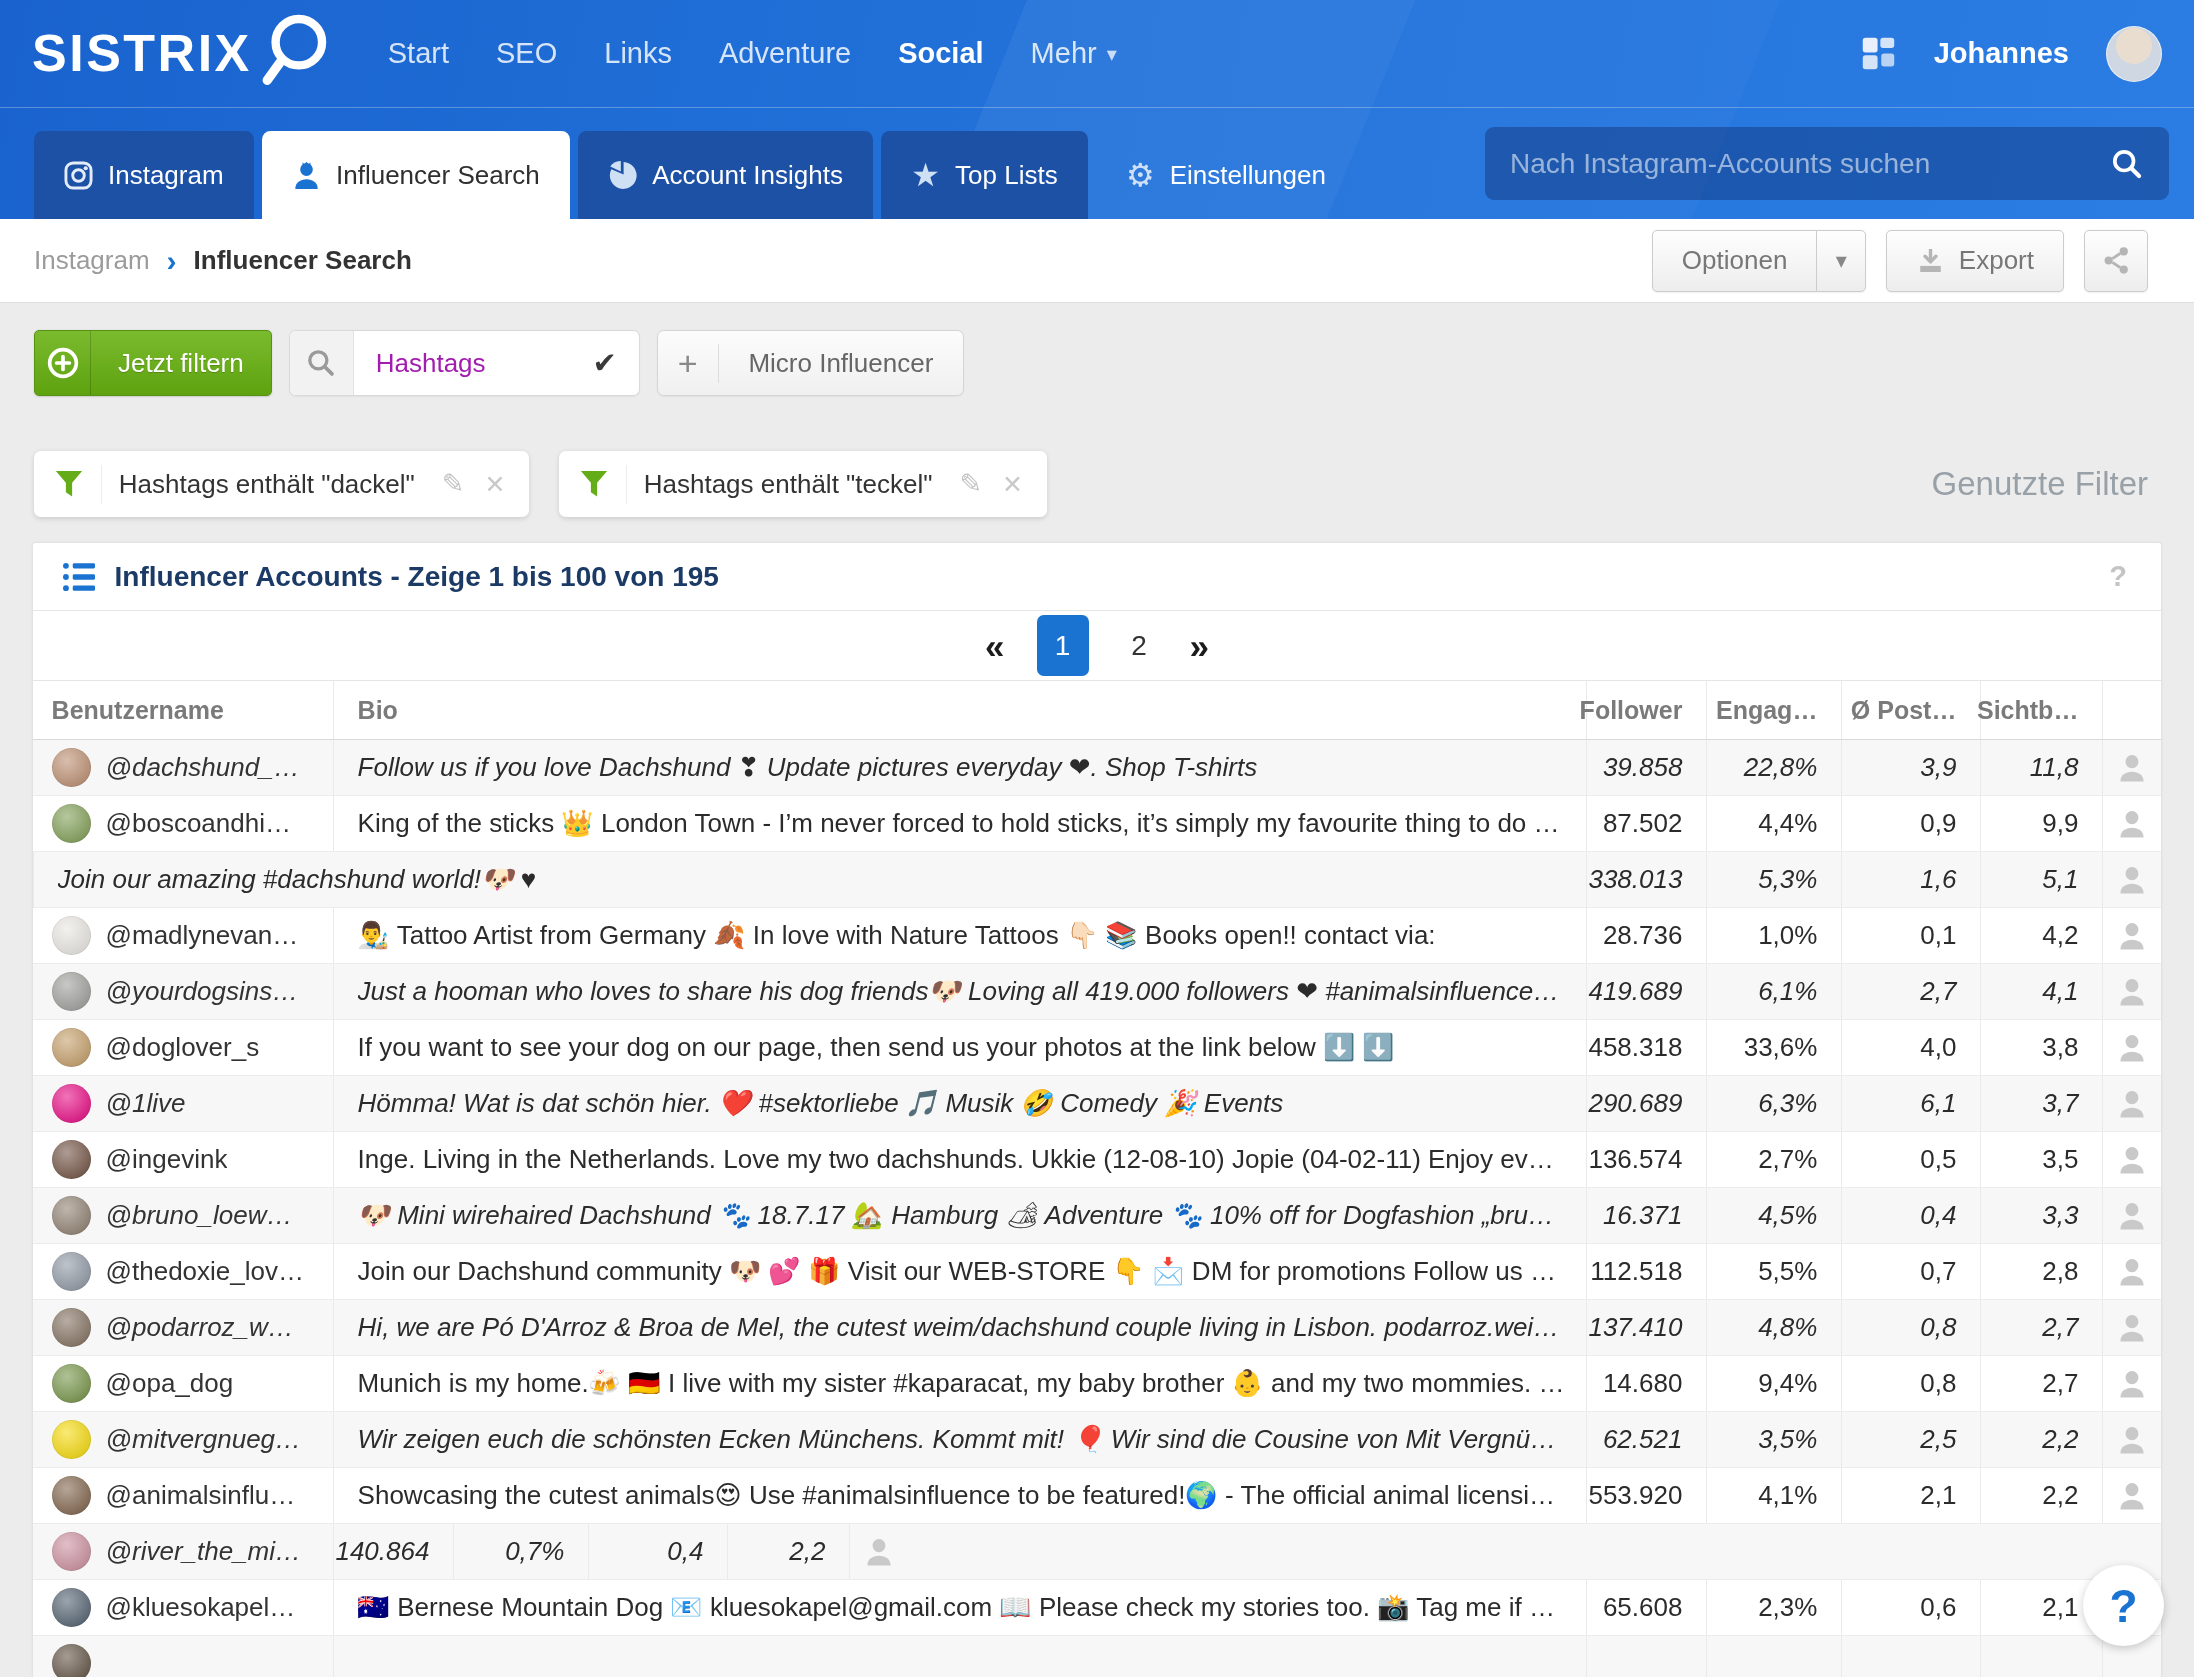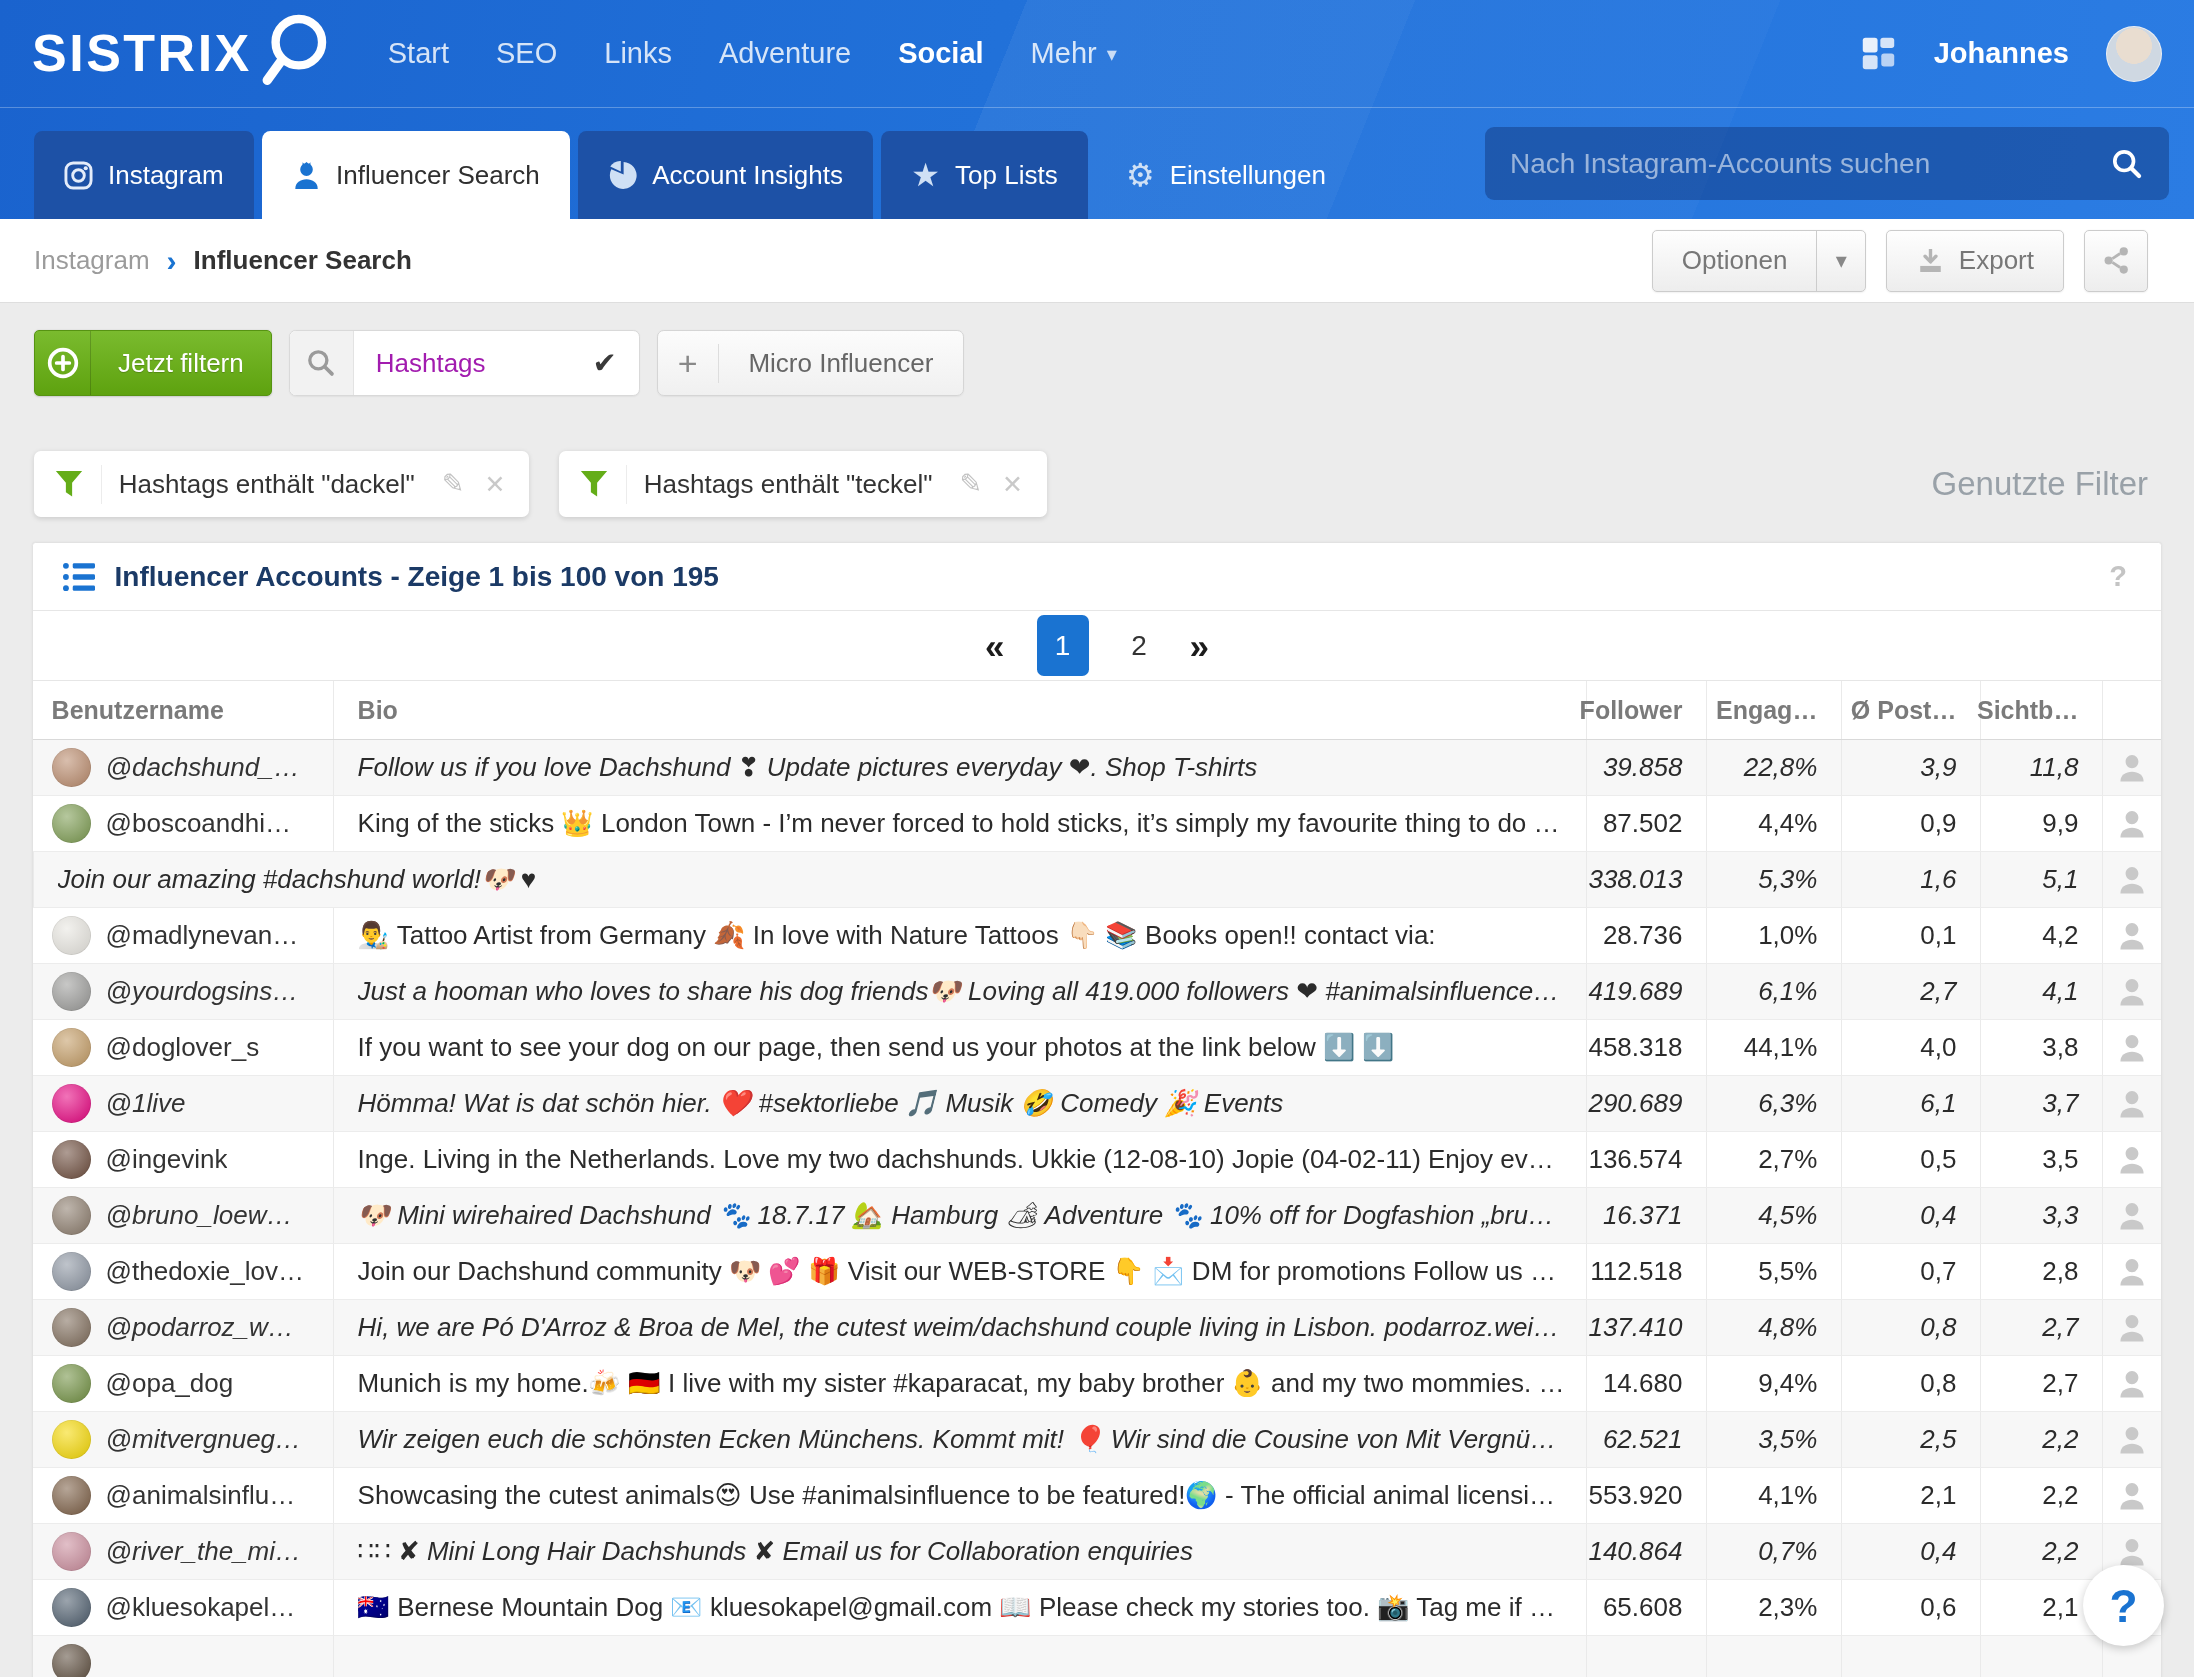--- a/index.html
+++ b/index.html
@@ -399,21 +399,21 @@
       </div>
       <div class="trow">
         <div class="c-user">
           <span class="row-avatar" style="background: radial-gradient(circle at 38% 32%, rgba(255, 255, 255, 0.45), rgba(0, 0, 0, 0.12)), rgb(194, 154, 98);"></span>
           <span class="row-handle">@doglover_s</span>
         </div>
         <div class="c-bio">
           <span>If you want to see your dog on our page, then send us your photos at the link below ⬇️ ⬇️</span>
         </div>
         <div class="c-num c-f">458.318</div>
-        <div class="c-num c-e">44,1%</div>
+        <div class="c-num c-e">33,6%</div>
         <div class="c-num c-p">4,0</div>
         <div class="c-num c-s">3,8</div>
         <div class="c-i">
           <svg width="32" height="32" viewBox="0 0 26 26">
             <path fill="#c9c9c9" d="M13 13.2c2.9 0 5.2-2.4 5.2-5.4S15.9 2.4 13 2.4 7.8 4.8 7.8 7.8s2.3 5.4 5.2 5.4z"></path>
             <path fill="#c9c9c9" d="M3.6 23.6c0-4.7 4.2-7.6 9.4-7.6s9.4 2.9 9.4 7.6v0.4H3.6z"></path>
           </svg>
         </div>
       </div>
       <div class="trow odd">
@@ -565,23 +565,20 @@
           <svg width="32" height="32" viewBox="0 0 26 26">
             <path fill="#c9c9c9" d="M13 13.2c2.9 0 5.2-2.4 5.2-5.4S15.9 2.4 13 2.4 7.8 4.8 7.8 7.8s2.3 5.4 5.2 5.4z"></path>
             <path fill="#c9c9c9" d="M3.6 23.6c0-4.7 4.2-7.6 9.4-7.6s9.4 2.9 9.4 7.6v0.4H3.6z"></path>
           </svg>
         </div>
       </div>
       <div class="trow odd">
         <div class="c-user">
           <span class="row-avatar" style="background: radial-gradient(circle at 38% 32%, rgba(255, 255, 255, 0.45), rgba(0, 0, 0, 0.12)), rgb(201, 138, 154);"></span>
           <span class="row-handle">@river_the_mi…</span>
-        </div>
-        <div class="c-bio">
-          <span>∷∷ ✘ Mini Long Hair Dachshunds ✘ Email us for Collaboration enquiries</span>
         </div>
         <div class="c-num c-f">140.864</div>
         <div class="c-num c-e">0,7%</div>
         <div class="c-num c-p">0,4</div>
         <div class="c-num c-s">2,2</div>
         <div class="c-i">
           <svg width="32" height="32" viewBox="0 0 26 26">
             <path fill="#c9c9c9" d="M13 13.2c2.9 0 5.2-2.4 5.2-5.4S15.9 2.4 13 2.4 7.8 4.8 7.8 7.8s2.3 5.4 5.2 5.4z"></path>
             <path fill="#c9c9c9" d="M3.6 23.6c0-4.7 4.2-7.6 9.4-7.6s9.4 2.9 9.4 7.6v0.4H3.6z"></path>
           </svg>

